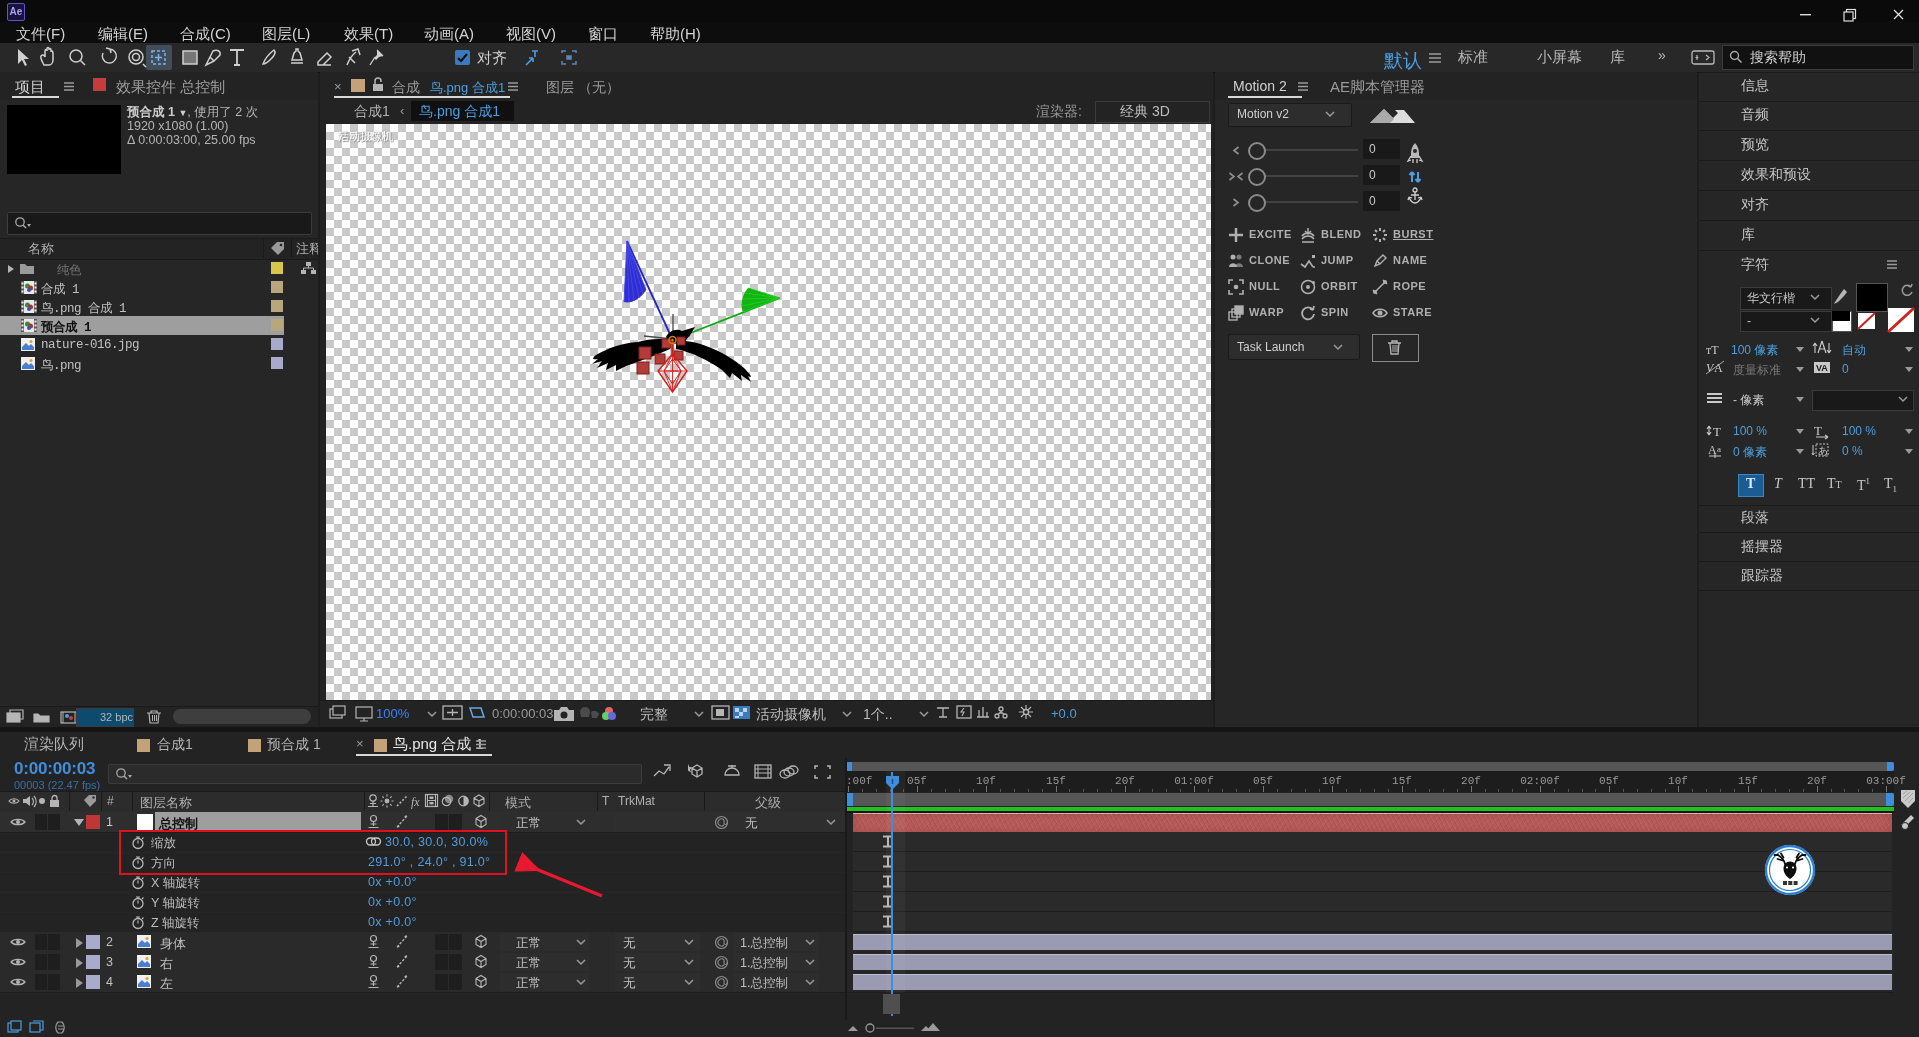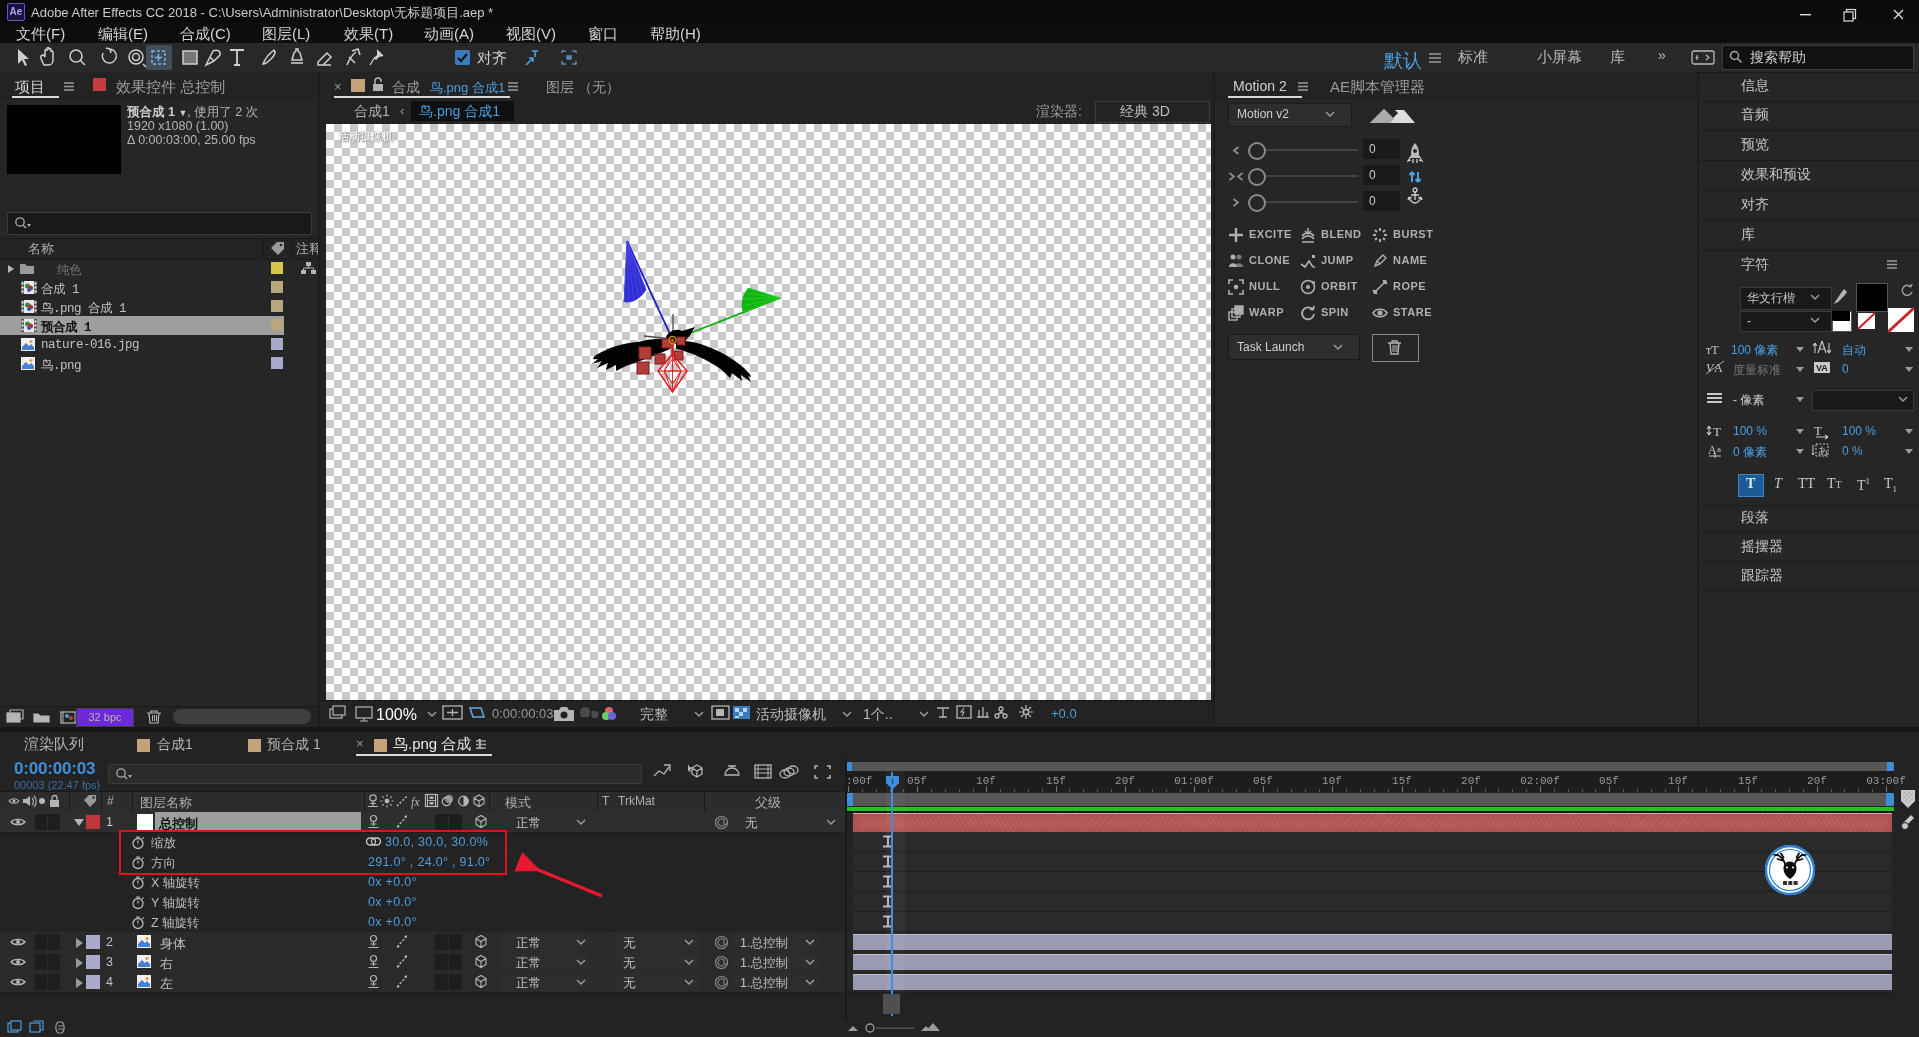--- a/index.html
+++ b/index.html
@@ -6,21 +6,20 @@
 .tx{position:absolute;white-space:nowrap;}
 svg{position:absolute;overflow:visible;}
 .chip{position:absolute;width:12px;height:12px;}
 .dd{position:absolute;background:#2d2d2d;border:1px solid #1a1a1a;border-radius:2px;color:#cfcfcf;font-size:12px;line-height:20px;padding-left:8px;}
 .sep{position:absolute;background:#1a1a1a;}
 </style></head><body>
 <div id="app">
 
 <div class="p" style="left:0;top:0;width:1919px;height:22px;background:#0a0a0a;"></div>
 <div class="p" style="left:7px;top:3px;width:16px;height:16px;background:#19123f;border:1px solid #5f57c4;border-radius:2px;color:#a9a4ef;font-size:10px;font-weight:bold;text-align:center;line-height:15px;">Ae</div>
-<div class="tx" style="left:31px;top:4px;font-size:13px;color:#cccccc;">Adobe After Effects CC 2018 - C:\Users\Administrator\Desktop\<span>无标题项目</span>.aep *</div>
 <svg style="left:1782px;top:9px;" width="130" height="12" viewBox="0 0 130 12">
 <rect x="18" y="5" width="11" height="1.4" fill="#ddd"></rect>
 <rect x="64.5" y="0.5" width="9" height="9" fill="none" stroke="#ddd" stroke-width="1.2"></rect>
 <rect x="62" y="3" width="9" height="9" fill="#0a0a0a" stroke="#ddd" stroke-width="1.2"></rect>
 <path d="M112 1 L121 10 M121 1 L112 10" stroke="#ddd" stroke-width="1.3"></path>
 </svg>
 
 <div class="p" style="left:0;top:22px;width:1919px;height:21px;background:#0d0d0d;"></div>
 <div class="tx" style="left:16px;top:25px;font-size:15px;color:#d4d4d4;">文件(F)</div>
 <div class="tx" style="left:98px;top:25px;font-size:15px;color:#d4d4d4;">编辑(E)</div>
@@ -126,21 +125,21 @@
         <path d="M4 4 V1 H17 V10 H14"></path>
 <path d="M28 13 V5 L32 5 L34 7 L43 7 V13 Z" fill="#b5b5b5"></path>
 <rect x="55" y="3" width="16" height="11"></rect>
         <path d="M57 3 V14 M69 3 V14" stroke-width="1"></path>
         <circle cx="61" cy="7" r="2" fill="#4a9fe0" stroke="none"></circle>
         <circle cx="65" cy="9" r="2" fill="#c04040" stroke="none"></circle>
 </g>
 <path d="M141 4 H155 M145 4 V2 H151 V4 M143 4 L144 14 H152 L153 4" stroke="#b5b5b5" fill="none" stroke-width="1.2"></path>
       <path d="M146.5 6 V12 M148.5 6 V12 M150.5 6 V12" stroke="#b5b5b5" stroke-width="1"></path>
 </svg>
-<div class="p" style="left:76px;top:708px;width:56px;height:17px;background:#6d28d9;border:1px solid #3c3c3c;color:#b5b5b5;font-size:11px;text-align:center;line-height:16px;">32 bpc</div>
+<div class="p" style="left:76px;top:708px;width:56px;height:17px;background:#0c4a6e;border:1px solid #3c3c3c;color:#b5b5b5;font-size:11px;text-align:right;line-height:16px;">32 bpc</div>
 <div class="p" style="left:173px;top:709px;width:138px;height:15px;background:#3e3e3e;border-radius:8px;"></div>
 
 <div class="p" style="left:320px;top:72px;width:893px;height:655px;background:#232323;"></div>
 <div class="tx" style="left:334px;top:79px;font-size:13px;color:#9a9a9a;">×</div>
 <div class="p" style="left:351px;top:79px;width:14px;height:13px;background:#c3a179;"></div>
 <svg style="left:372px;top:78px;" width="12" height="14">
       <rect x="1" y="6" width="10" height="7" fill="#b5b5b5"></rect>
       <path d="M3 6 V3 A3 3 0 0 1 9 3 V4" stroke="#b5b5b5" fill="none" stroke-width="1.5"></path>
     </svg>
 <div class="tx" style="left:392px;top:79px;font-size:14px;color:#9a9a9a;">合成</div>
@@ -190,21 +189,21 @@
 
 <div class="p" style="left:320px;top:700px;width:893px;height:27px;background:#232323;border-top:1px solid #1a1a1a;"></div>
 <svg style="left:330px;top:705px;" width="46" height="18">
 <g stroke="#b5b5b5" fill="none" stroke-width="1.2">
         <rect x="0" y="4" width="12" height="9"></rect>
         <rect x="3" y="1" width="12" height="9" fill="#232323"></rect>
         <rect x="26" y="2" width="16" height="11"></rect>
         <path d="M30 16 H38 M34 13 V16"></path>
       </g>
 </svg>
-<div class="tx" style="left:376px;top:706px;font-size:16px;color:#ffffff;">100%</div>
+<div class="tx" style="left:376px;top:706px;font-size:13px;color:#3b82f6;">100%</div>
 <svg style="left:427px;top:711px;" width="10" height="7">
       <path d="M1 1 L5 5 L9 1" stroke="#9a9a9a" stroke-width="1.5" fill="none"></path>
     </svg>
 <svg style="left:443px;top:703px;" width="42" height="20">
 <g fill="none" stroke="#b5b5b5" stroke-width="1.3">
         <rect x="0" y="3" width="19" height="13"></rect>
         <path d="M4 9.5 H15 M9.5 6 V13"></path>
       </g>
 <path d="M27 5 L38 5 L41 14 L30 14 Z" stroke="#6aa6dd" fill="none" stroke-width="1.5"></path>
 </svg>
@@ -411,21 +410,21 @@
 <svg class="p" style="left:1300px;top:227px;" width="16" height="16" viewBox="0 0 16 16">
         <path d="M2 9 C5 5 11 5 14 9 M2 12 C5 8 11 8 14 12 M2 15 H14" stroke="#b0b0b0" fill="none" stroke-width="1.5"></path>
         <path d="M8 1 V6 M5 4 L8 7 L11 4" stroke="#b0b0b0" fill="none" stroke-width="1.5"></path>
       </svg>
 <div class="tx" style="left:1321px;top:228px;font-size:11px;font-weight:bold;color:#b0b0b0;letter-spacing:0.5px;">BLEND</div>
 <svg class="p" style="left:1372px;top:227px;" width="16" height="16" viewBox="0 0 16 16">
         <g stroke="#b0b0b0" stroke-width="2">
           <path d="M8 1 V4 M8 12 V15 M1 8 H4 M12 8 H15 M3 3 L5 5 M11 11 L13 13 M13 3 L11 5 M5 11 L3 13"></path>
         </g>
       </svg>
-<div class="tx" style="left:1393px;top:228px;font-size:11px;font-weight:bold;color:#b0b0b0;letter-spacing:0.5px;">BURST</div>
+<div class="tx" style="left:1393px;top:228px;font-size:11px;font-weight:bold;color:#b0b0b0;letter-spacing:0.5px;text-decoration:underline;">BURST</div>
 <svg class="p" style="left:1228px;top:253px;" width="16" height="16" viewBox="0 0 16 16">
         <circle cx="5" cy="4" r="2.5" fill="#b0b0b0"></circle>
         <path d="M1 14 C1 9 9 9 9 14 Z" fill="#b0b0b0"></path>
         <circle cx="11" cy="4" r="2.5" fill="#b0b0b0" opacity="0.6"></circle>
         <path d="M7 14 C7 9 15 9 15 14 Z" fill="#b0b0b0" opacity="0.6"></path>
       </svg>
 <div class="tx" style="left:1249px;top:254px;font-size:11px;font-weight:bold;color:#b0b0b0;letter-spacing:0.5px;">CLONE</div>
 <svg class="p" style="left:1300px;top:253px;" width="16" height="16" viewBox="0 0 16 16">
         <path d="M1 11 L5 14 L9 8 L13 14 M13 14 H15" stroke="#b0b0b0" fill="none" stroke-width="1.6"></path>
         <rect x="12" y="2" width="3" height="3" fill="#b0b0b0"></rect>

